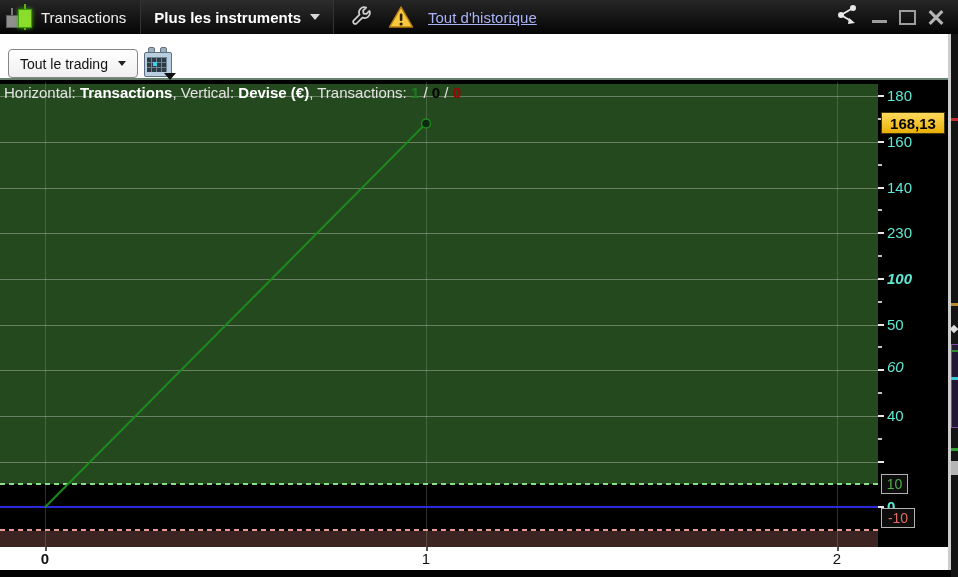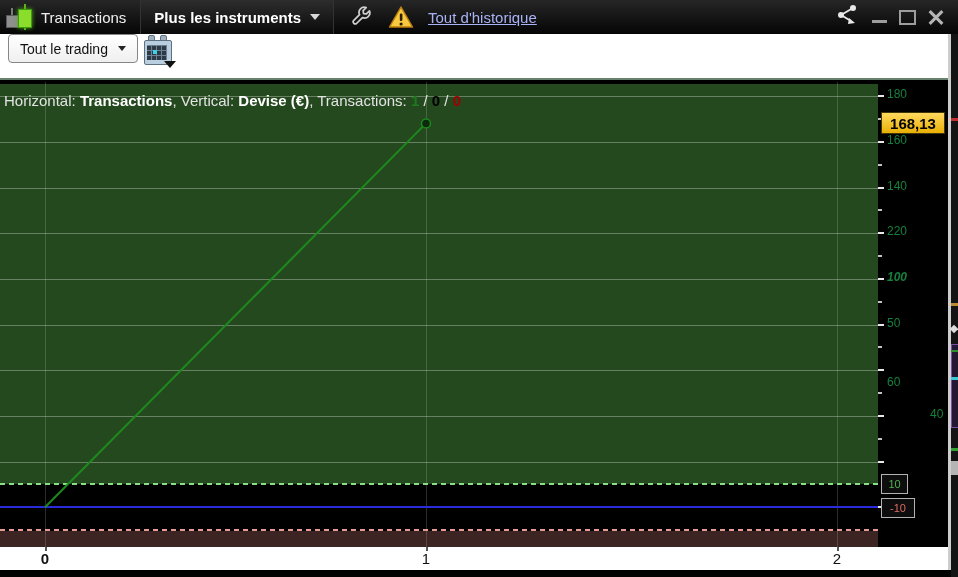--- a/index.html
+++ b/index.html
@@ -28,21 +28,21 @@
   .share-icon{cursor:pointer;}
   .min-btn{width:15px;height:3px;background:#9d9d9d;cursor:pointer;margin-top:8px;}
   .max-btn{width:13px;height:11px;border:2px solid #9d9d9d;cursor:pointer;}
   .close-btn{position:relative;width:16px;height:16px;cursor:pointer;}
   .close-btn i{position:absolute;left:-1px;top:7px;width:18px;height:3px;background:#b5b5b5;}
   .close-btn i:first-child{transform:rotate(45deg);}
   .close-btn i:last-child{transform:rotate(-45deg);}
 
   
   .toolbar{position:absolute;left:0;top:34px;width:951px;height:46px;background:#ffffff;
-    border-bottom:2px solid #69816f;display:flex;align-items:flex-start;padding-left:8px;box-sizing:border-box;}
+    border-bottom:2px solid #69816f;display:flex;align-items:flex-end;padding-left:8px;box-sizing:border-box;}
   .drop-btn{height:27px;display:flex;align-items:center;padding:0 11px;
     background:linear-gradient(#ffffff,#efefef);border:1px solid #868686;border-radius:4px;
     font-size:14px;color:#111;cursor:pointer;}
   .drop-btn .caret-down{border-top-color:#222;border-left-width:4px;border-right-width:4px;border-top-width:5px;margin-left:10px;}
   .cal-btn{position:relative;width:32px;height:32px;cursor:pointer;margin-left:4px;}
   .cal-pin{position:absolute;top:1px;width:5px;height:10px;background:#9fb0bf;border:1px solid #5f7181;border-radius:2px;}
   .cal-body{position:absolute;left:2px;top:6px;width:26px;height:23px;background:#b9ced e;
     background:#b9cede;border:1px solid #5f7181;border-radius:2px;}
   .cal-grid{position:absolute;left:2px;top:4px;width:20px;height:15px;background:#2e3b46;
     background-image:repeating-linear-gradient(90deg,transparent 0 4px,#6d8294 4px 5px),
@@ -55,36 +55,36 @@
   .plot{position:absolute;left:0;top:82px;width:878px;height:465px;background:#000;overflow:hidden;}
   .gain-zone{position:absolute;left:0;width:100%;background:#25491f;z-index:1;}
   .loss-zone{position:absolute;left:0;width:100%;background:#3c2423;z-index:1;}
   .hgrid{position:absolute;left:0;width:100%;height:1px;background:rgba(195,205,190,0.42);z-index:2;}
   .vgrid{position:absolute;top:0;width:1px;height:100%;background:rgba(195,205,190,0.22);z-index:2;}
   .zero-line{position:absolute;left:0;width:100%;height:2px;background:#2b2bdc;z-index:3;}
   .dash-line{position:absolute;left:0;width:100%;height:2px;z-index:3;}
   .dash-up{background:repeating-linear-gradient(90deg,#8ade8a 0 5px,transparent 5px 9px);}
   .dash-dn{background:repeating-linear-gradient(90deg,#e89b94 0 5px,transparent 5px 9px);}
   .curve-svg{position:absolute;left:0;top:0;z-index:4;}
-  .legend{position:absolute;left:4px;top:10px;z-index:5;font-size:15px;color:#e3e3e3;white-space:nowrap;}
+  .legend{position:absolute;left:4px;top:2px;z-index:5;font-size:15px;color:#e3e3e3;white-space:nowrap;}
   .legend b{color:#ffffff;}
   .legend .win{color:#1c7a1c;font-weight:bold;}
   .legend .flat{color:#000000;font-weight:bold;}
   .legend .loss{color:#a00000;font-weight:bold;}
   .watermark{position:absolute;left:2px;bottom:1px;z-index:5;font-size:15px;color:#d5c3b5;}
 
   
   .yaxis{position:absolute;left:878px;top:82px;width:70px;height:465px;background:#000;}
   .ytick{position:absolute;left:0;height:2px;background:#e8e8e8;}
   .ytick.minor{background:#c2c2c2;}
-  .ylabel{position:absolute;left:9px;font-size:12px;color:#15803d;}
+  .ylabel{position:absolute;left:9px;font-size:15px;color:#5eead4;}
   .badge{position:absolute;box-sizing:border-box;text-align:center;z-index:2;}
   .badge-current{left:3px;width:64px;height:22px;line-height:21px;font-size:15px;font-weight:600;color:#000;
     background:linear-gradient(#ffd95e,#e9af06);border:1px solid #40380a;}
-  .badge-thr{left:3px;height:20px;line-height:19px;font-size:11px;background:#0d0d0d;border:1px solid #b3b3b3;}
+  .badge-thr{left:3px;height:20px;line-height:19px;font-size:14px;background:#0d0d0d;border:1px solid #b3b3b3;}
   .badge-up{width:27px;color:#4db04d;}
   .badge-dn{width:34px;color:#e06b64;}
 
   
   .xaxis{position:absolute;left:0;top:547px;width:951px;height:23px;background:#ffffff;}
   .xtick{position:absolute;top:0;width:2px;height:4px;background:#555;}
   .xlabel{position:absolute;top:3px;transform:translateX(-50%);font-size:15px;color:#111;}
   .bottom-strip{position:absolute;left:0;top:570px;width:958px;height:7px;background:#020202;}
 
   
@@ -182,37 +182,37 @@
       <div class="zero-line" style="top: 424.3px;"></div>
       <svg width="878" height="465" class="curve-svg">
         <polyline points="45,425.3 426,41.408771" fill="none" stroke="#1d8a1d" stroke-width="2"></polyline>
         <circle cx="426" cy="41.408771" r="4.5" fill="#0e2a0e" stroke="#1d8a1d" stroke-width="1.5"></circle>
       </svg>
     </div>
 
   <div class="yaxis" id="yaxis">
     <div class="badge badge-current" id="badge-current" style="top: 30.4088px;">168,13</div>
     <div class="badge badge-thr badge-up" id="badge-up" style="top: 392.467px;">10</div>
-    <div class="badge badge-thr badge-dn" id="badge-dn" style="top: 416px;">-10</div>
+    <div class="badge badge-thr badge-dn" id="badge-dn" style="top: 426px;">-10</div>
   <div class="ytick" style="top: 13.306px; width: 6px;"></div>
       <div class="ylabel" style="top: 5.306px;">180</div>
       <div class="ytick" style="top: 58.972px; width: 6px;"></div>
       <div class="ylabel" style="top: 50.972px;">160</div>
       <div class="ytick" style="top: 104.638px; width: 6px;"></div>
       <div class="ylabel" style="top: 96.638px;">140</div>
       <div class="ytick" style="top: 150.304px; width: 6px;"></div>
-      <div class="ylabel" style="top: 142.304px;">220</div>
+      <div class="ylabel" style="top: 142.304px;">230</div>
       <div class="ytick" style="top: 195.97px; width: 6px;"></div>
       <div class="ylabel" style="top: 187.97px; font-weight: bold; font-style: italic;">100</div>
       <div class="ytick" style="top: 241.636px; width: 6px;"></div>
       <div class="ylabel" style="top: 233.636px;">50</div>
       <div class="ytick" style="top: 287.302px; width: 6px;"></div>
-      <div class="ylabel" style="top: 293px;">60</div>
+      <div class="ylabel" style="top: 276px; font-style: italic;">60</div>
       <div class="ytick" style="top: 332.968px; width: 6px;"></div>
-      <div class="ylabel" style="top: 324.968px; margin-left: 43px;">40</div>
+      <div class="ylabel" style="top: 324.968px;">40</div>
       <div class="ytick" style="top: 378.634px; width: 6px;"></div>
       <div class="ylabel" style="top: 366px; margin-top: 28px;">20</div>
       <div class="ytick" style="top: 424.3px; width: 6px;"></div>
       <div class="ylabel" style="top: 416.3px; font-weight: bold;">0</div>
       <div class="ytick minor" style="top: 36.139px; width: 4px;"></div>
       <div class="ytick minor" style="top: 81.805px; width: 4px;"></div>
       <div class="ytick minor" style="top: 127.471px; width: 4px;"></div>
       <div class="ytick minor" style="top: 173.137px; width: 4px;"></div>
       <div class="ytick minor" style="top: 218.803px; width: 4px;"></div>
       <div class="ytick minor" style="top: 264.469px; width: 4px;"></div>

